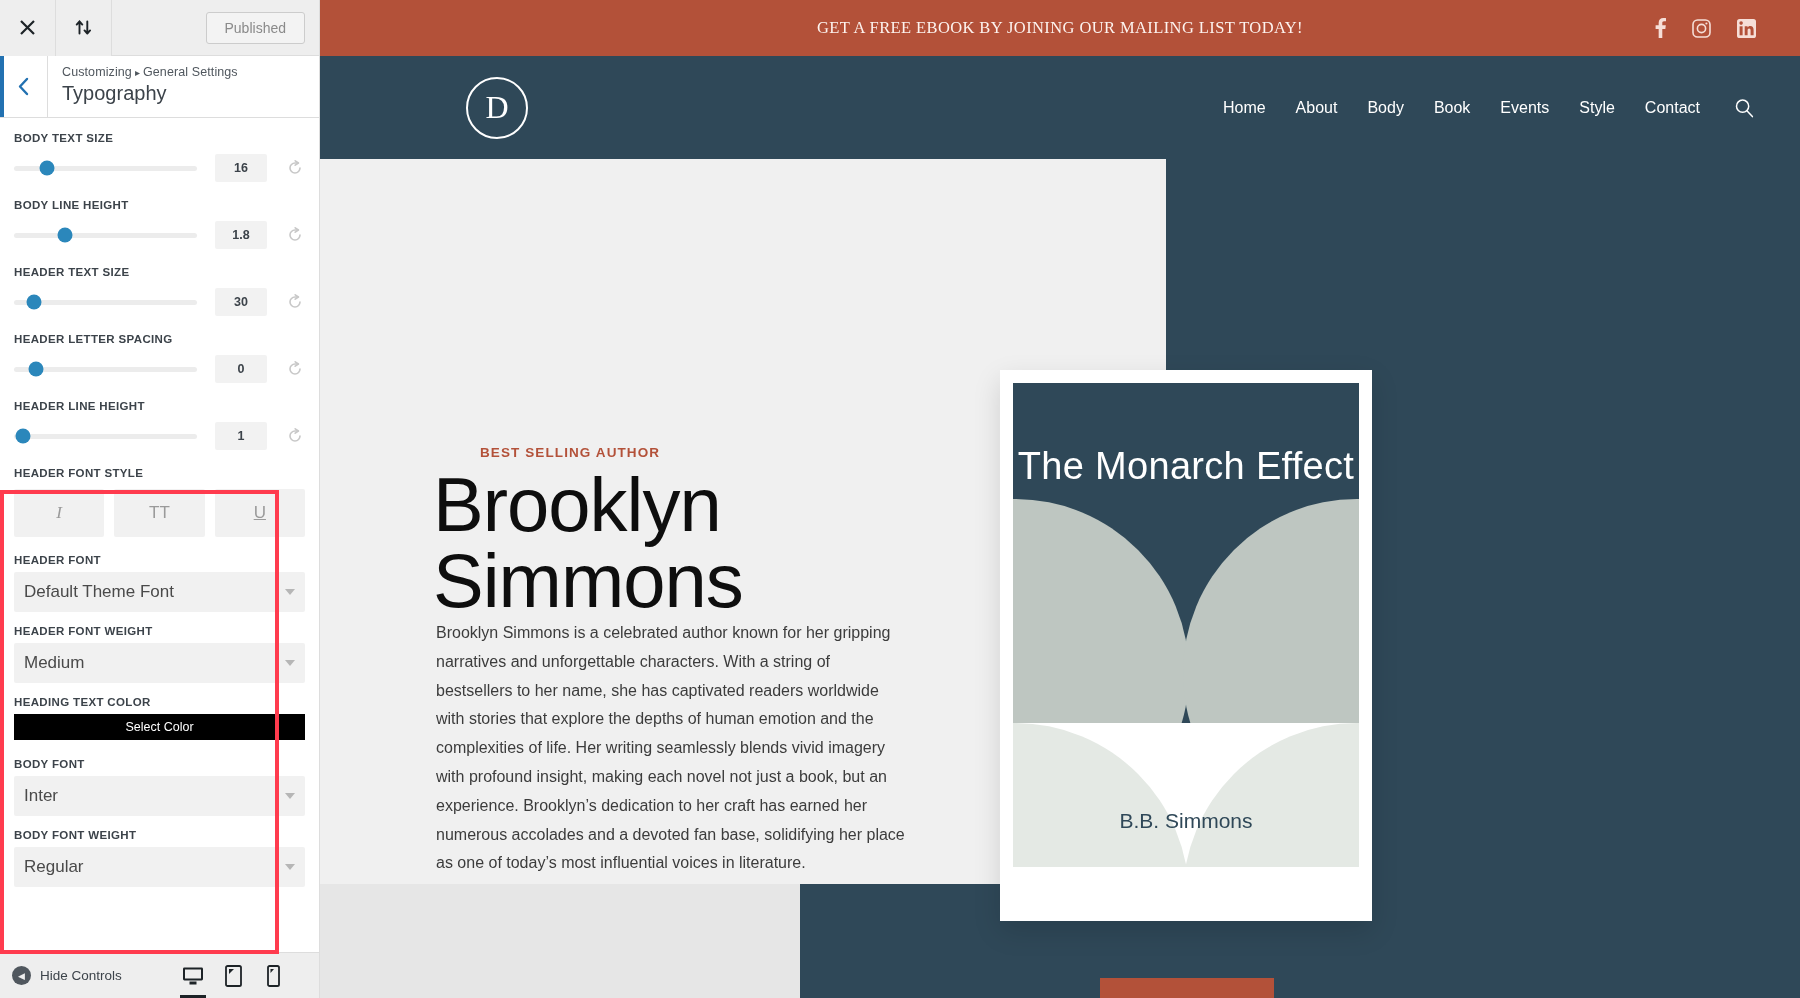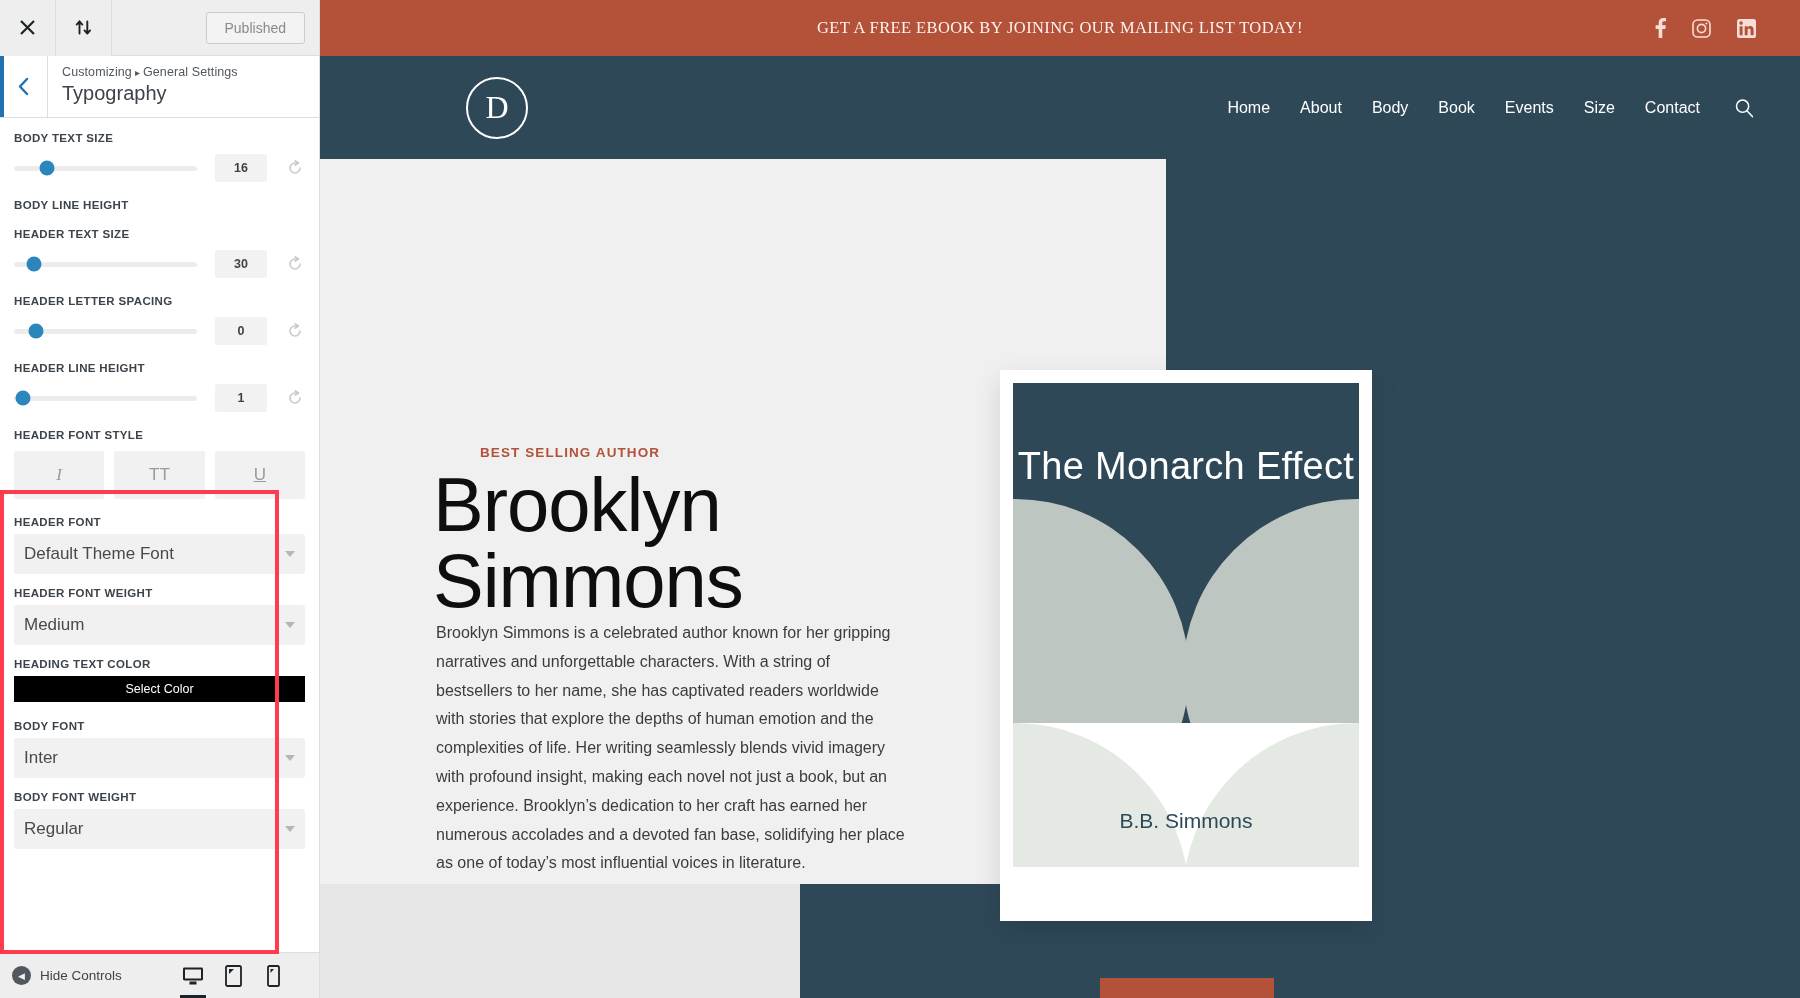--- a/index.html
+++ b/index.html
@@ -304,20 +304,32 @@
               <svg width="16" height="16" viewBox="0 0 16 16" aria-hidden="true">
                 <path d="M13 8 A5 5 0 1 1 8 3 L11 3" stroke="#c8c8c8" stroke-width="1.6" fill="none" stroke-linecap="round"></path>
                 <path d="M8.2 0.8 L11.4 3 L8.2 5.2" stroke="#c8c8c8" stroke-width="1.6" fill="none" stroke-linecap="round" stroke-linejoin="round"></path>
               </svg>
             </div>
           </div>
         </div>
 
         <div class="ctl">
           <span class="ctl-label">Body Line Height</span>
+          <div class="slider-row">
+            <div class="slider-track">
+              <div class="slider-thumb" style="left:28%"></div>
+            </div>
+            <div class="slider-val">1.8</div>
+            <div class="slider-reset">
+              <svg width="16" height="16" viewBox="0 0 16 16" aria-hidden="true">
+                <path d="M13 8 A5 5 0 1 1 8 3 L11 3" stroke="#c8c8c8" stroke-width="1.6" fill="none" stroke-linecap="round"></path>
+                <path d="M8.2 0.8 L11.4 3 L8.2 5.2" stroke="#c8c8c8" stroke-width="1.6" fill="none" stroke-linecap="round" stroke-linejoin="round"></path>
+              </svg>
+            </div>
+          </div>
         </div>
 
         <div class="ctl">
           <span class="ctl-label">Header Text Size</span>
           <div class="slider-row">
             <div class="slider-track">
               <div class="slider-thumb" style="left:11%"></div>
             </div>
             <div class="slider-val">30</div>
             <div class="slider-reset">
@@ -470,21 +482,21 @@
     </div>
 
     <div class="site-header">
       <div class="logo-circle">D</div>
       <nav class="nav">
         <a>Home</a>
         <a>About</a>
         <a>Body</a>
         <a>Book</a>
         <a>Events</a>
-        <a>Size</a>
+        <a>Style</a>
         <a>Contact</a>
         <span class="search-ic">
           <svg width="20" height="20" viewBox="0 0 20 20" aria-hidden="true">
             <circle cx="8.6" cy="8.2" r="6.1" fill="none" stroke="#fff" stroke-width="1.5"></circle>
             <path d="M12.9 12.7 L18.4 18.6" stroke="#fff" stroke-width="1.5" stroke-linecap="round"></path>
           </svg>
         </span>
       </nav>
     </div>
 

